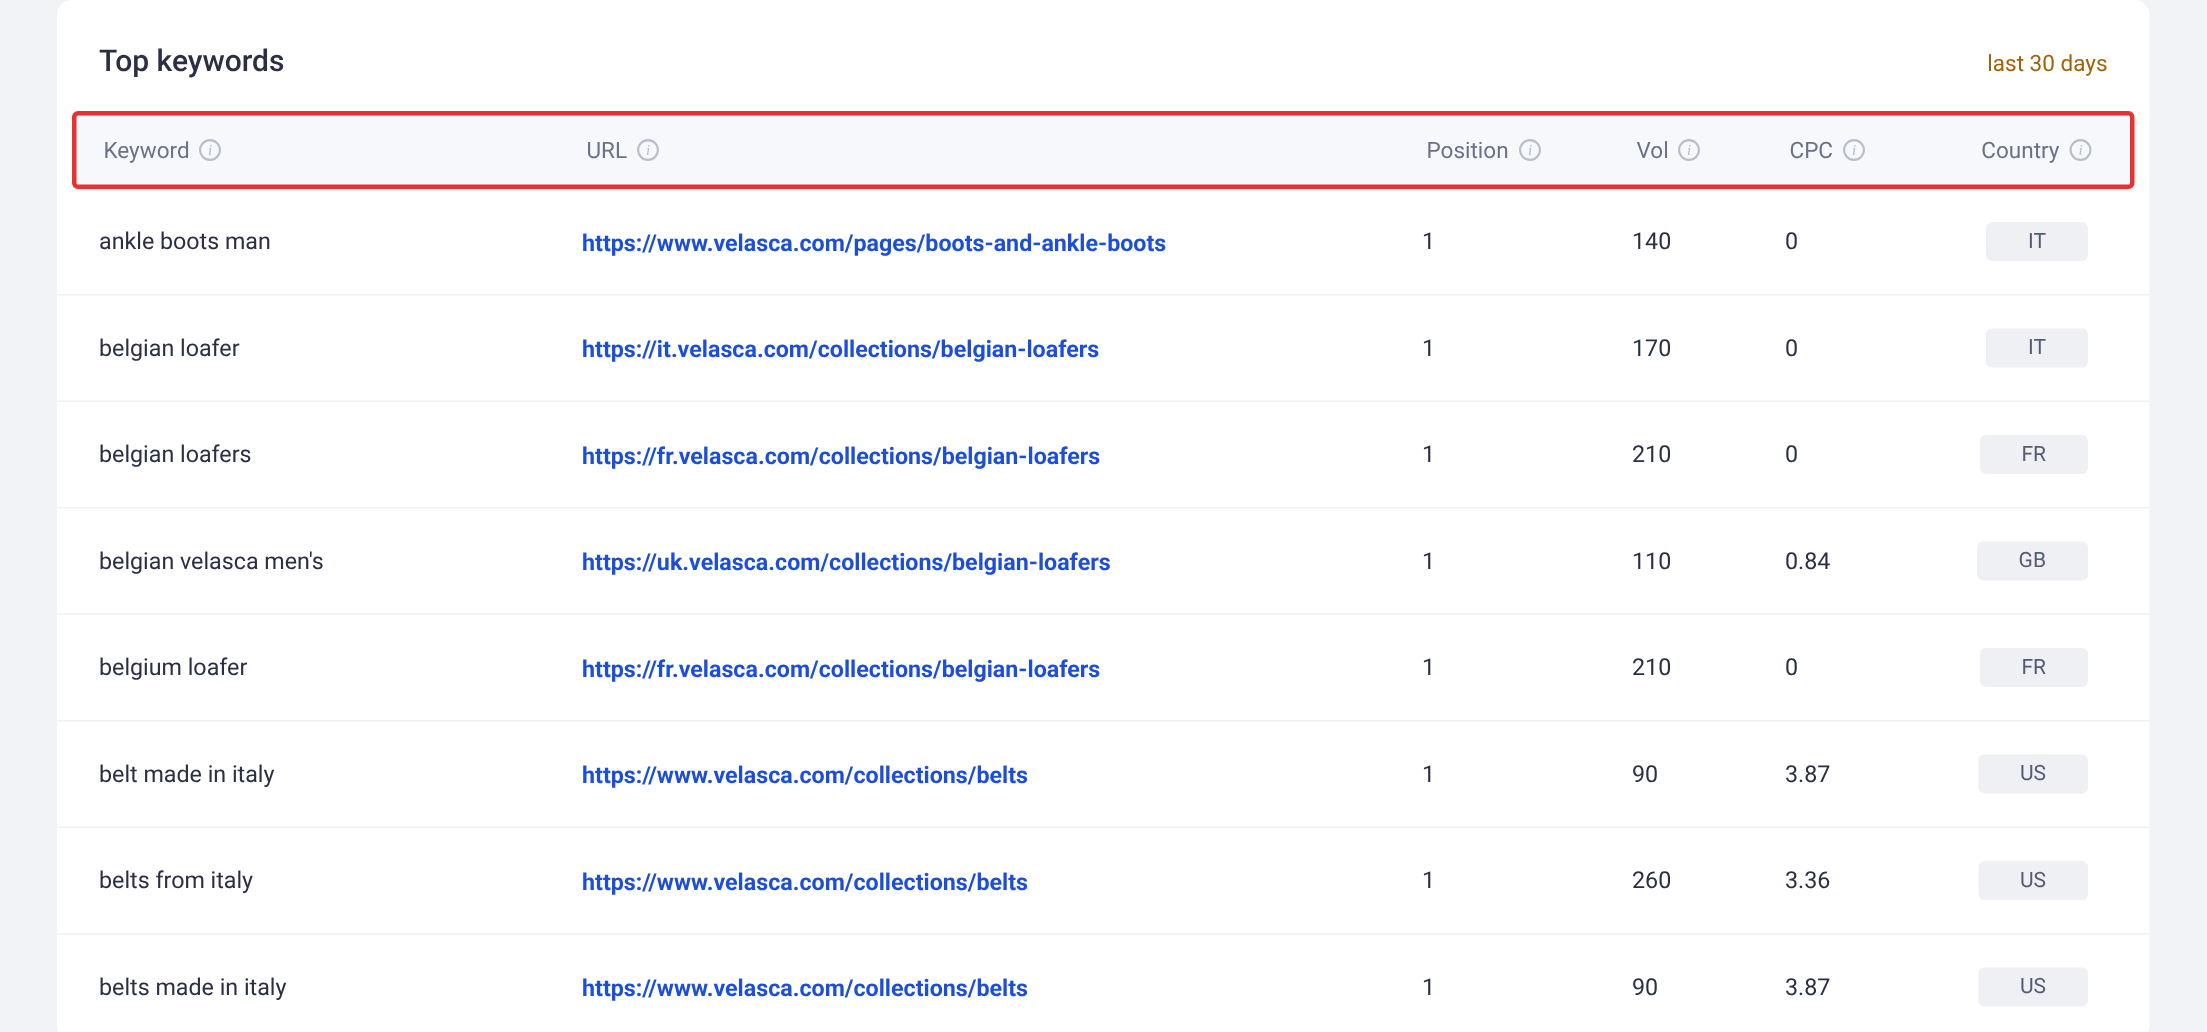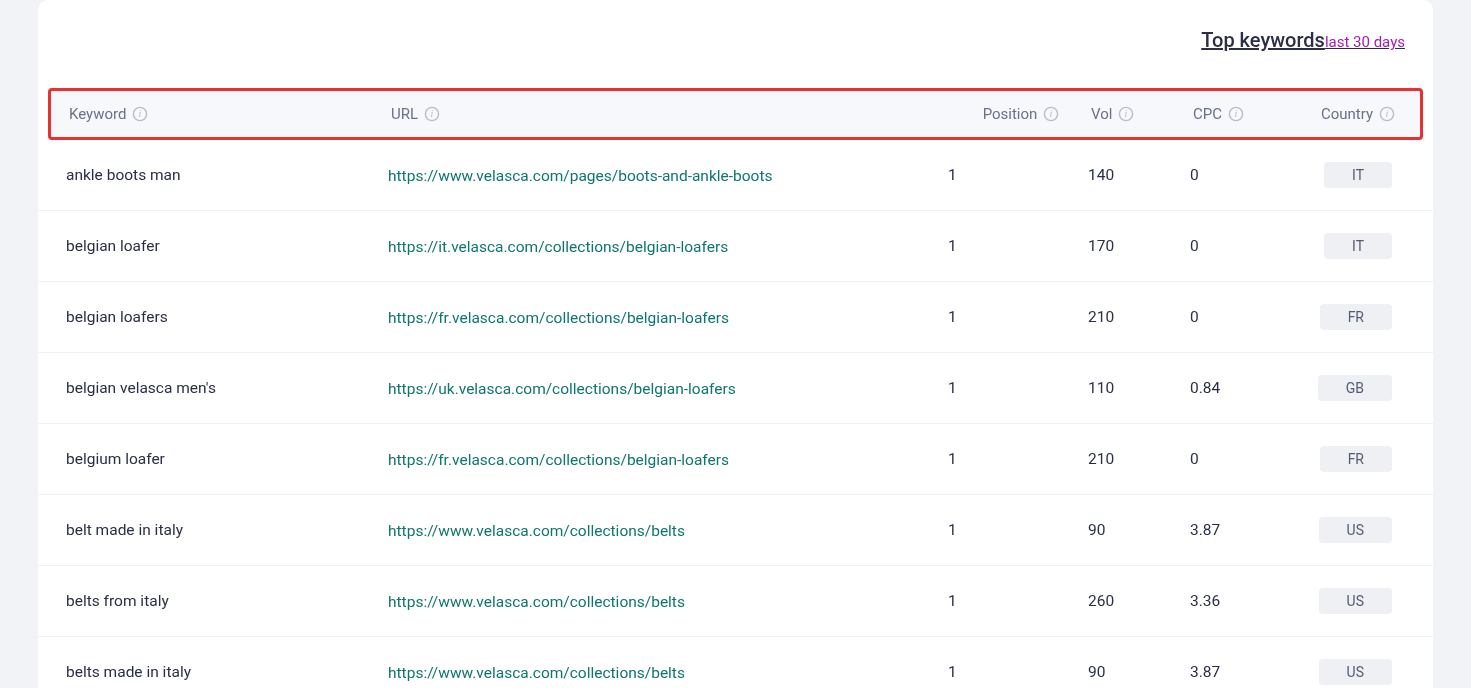--- a/index.html
+++ b/index.html
@@ -13,53 +13,52 @@
   }
   .card {
     background: #fff;
     margin: 0 38px;
     border-radius: 10px;
     min-height: 688px;
     padding-top: 28px;
   }
   .card-header {
     display: flex;
-    justify-content: flex-end;
+    justify-content: space-between;
     align-items: baseline;
-    padding: 0 28px 36px 28px;
-    text-decoration: underline;
+    padding: 0 28px 22px 28px;
   }
   .card-title {
     font-size: 20px;
     font-weight: 500;
     color: #2a2f45;
   }
   .card-subtitle {
     font-size: 15px;
-    color: #a21caf;
+    color: #a16207;
   }
   
   .table-head-row {
     display: flex;
     align-items: center;
     background: #f6f8fb;
     border: 3px solid #e63232;
     border-radius: 4px;
     margin: 0 10px;
     padding: 14px 18px;
   }
   .data-row {
     display: flex;
     align-items: center;
     padding: 22px 28px;
     border-bottom: 1px solid #eef0f4;
   }
   .col-keyword { flex: 0 0 322px; }
   .col-url     { flex: 0 0 560px; }
-  .col-pos     { flex: 0 0 140px; justify-content: center; }
+  .col-pos     { flex: 0 0 140px; }
   .col-vol     { flex: 0 0 102px; }
   .col-cpc     { flex: 0 0 112px; }
   .col-country { flex: 0 0 90px; display:flex; justify-content:flex-end;}
   .th {
     display: flex;
     align-items: center;
     font-size: 15px;
     color: #6b7187;
     font-weight: 400;
     gap: 6px;
@@ -71,22 +70,23 @@
   }
   .info-icon svg { width:16px; height:16px; }
   .info-icon circle { fill:none; stroke:#b8bdcc; stroke-width:1.4; }
   .info-icon text   { fill:#b8bdcc; font-size:10px; font-family:serif; font-style:italic; }
   .cell-keyword {
     font-size: 15.5px;
     color: #2a2f45;
   }
   .cell-url a {
     font-size: 15.5px;
-    color: #0f766e;
+    color: #1d4ed8;
     text-decoration: none;
+    font-weight: bold;
   }
   .cell-num {
     font-size: 15.5px;
     color: #2a2f45;
   }
   .badge {
     display:inline-block;
     background:#eef0f4;
     color:#555b72;
     font-size:14px;

